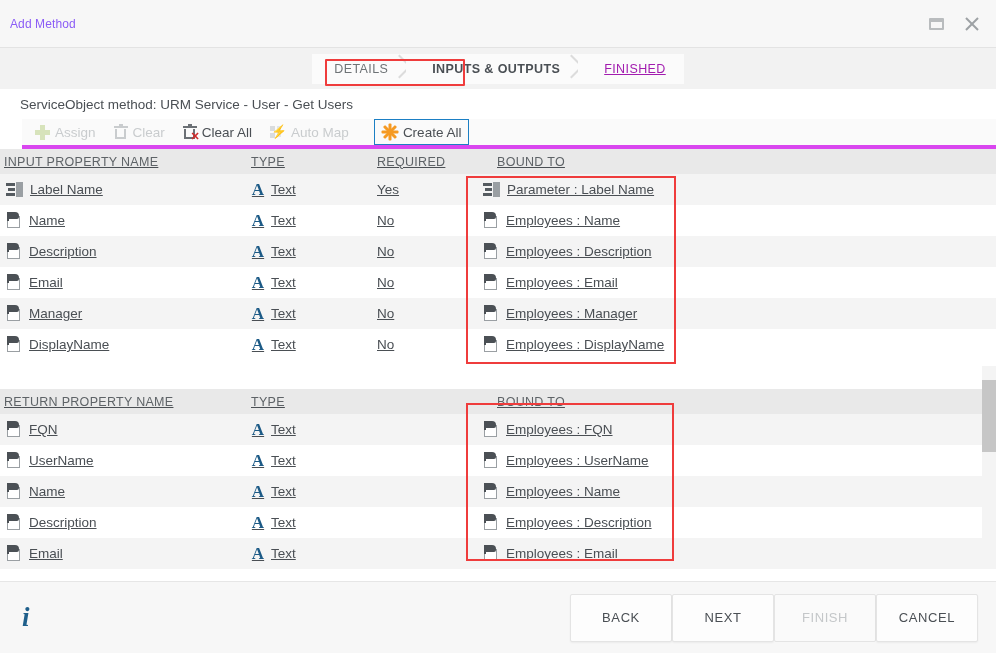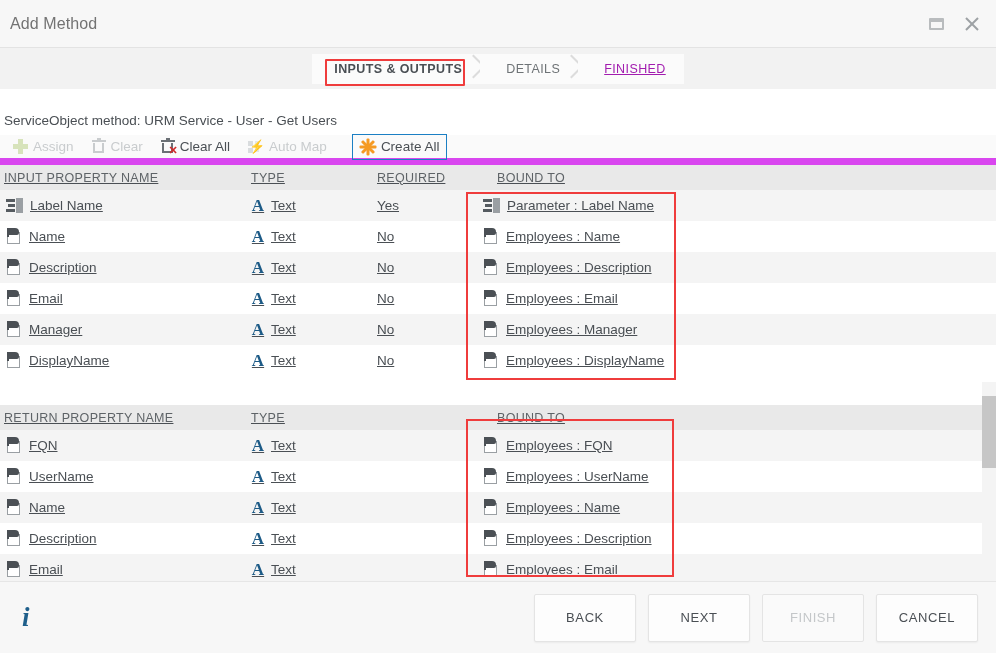--- a/index.html
+++ b/index.html
@@ -11,21 +11,21 @@
   }
   .window{width:996px;height:653px;position:relative;display:flex;flex-direction:column;background:#fff;}
 
   
   .titlebar{
     height:48px;flex:0 0 48px;background:#f7f7f7;
     display:flex;align-items:center;justify-content:space-between;
     padding:0 14px 0 10px;box-sizing:border-box;
     border-bottom:1px solid #e3e3e3;
   }
-  .title-text{font-size:16px;color:#737373;letter-spacing:.1px;}
+  .title-text{font-size:12px;color:#8b5cf6;letter-spacing:.1px;}
   .win-ctrls{display:flex;align-items:center;gap:16px;}
   .win-btn{width:20px;height:20px;display:flex;align-items:center;justify-content:center;cursor:pointer;}
   .ic-max{width:15px;height:12px;border:2px solid #b9bcbe;border-top-width:4px;box-sizing:border-box;border-radius:1px;}
   .ic-close{position:relative;width:16px;height:16px;}
   .ic-close:before,.ic-close:after{
     content:"";position:absolute;left:50%;top:50%;width:17px;height:2px;background:#9da1a4;
   }
   .ic-close:before{transform:translate(-50%,-50%) rotate(45deg);}
   .ic-close:after{transform:translate(-50%,-50%) rotate(-45deg);}
 
@@ -52,28 +52,28 @@
   .step.active{color:#4a4f54;font-weight:bold;}
   .step.dim{color:#a21caf;text-decoration:underline;}
   .step-hl{
     position:absolute;border:2px solid #ef3c3c;border-radius:1px;
     left:325px;top:59px;width:140px;height:27px;box-sizing:border-box;pointer-events:none;
   }
 
   
   .subtitle{
     height:30px;flex:0 0 30px;display:flex;align-items:center;
-    padding-left:4px;font-size:13.5px;color:#4a4f54;background:#fff;margin-top:16px;
+    padding-left:20px;font-size:13.5px;color:#4a4f54;background:#fff;
   }
 
   
   .toolbar{
     height:30px;flex:0 0 30px;background:#fafafa;
     display:flex;align-items:center;padding-left:4px;position:relative;
-    border-bottom:7px solid #d946ef;box-sizing:border-box;
+    border-bottom:4px solid #d946ef;box-sizing:border-box;margin-left:22px;
   }
   .tb-item{
     display:flex;align-items:center;gap:5px;height:24px;padding:0 9px;
     font-size:13.5px;color:#4a4f54;cursor:pointer;white-space:nowrap;
   }
   .tb-item.disabled{color:#c9ccce;cursor:default;}
   .tb-item.boxed{border:1px solid #1b7fc4;padding:0 7px;margin-left:16px;}
 
   .ic-plus{position:relative;width:15px;height:15px;flex:0 0 15px;}
   .ic-plus:before,.ic-plus:after{content:"";position:absolute;background:#d7e3bb;}
@@ -156,21 +156,21 @@
 
   
   .footer{
     height:72px;flex:0 0 72px;background:#f7f7f7;border-top:1px solid #e6e6e6;
     display:flex;align-items:center;box-sizing:border-box;padding:0 18px 0 22px;
   }
   .info-i{
     font-family:"Liberation Serif", serif;font-style:italic;font-weight:bold;
     font-size:27px;color:#1f5f8b;line-height:1;cursor:pointer;
   }
-  .fbtns{margin-left:auto;display:flex;gap:12px;}
+  .fbtns{margin-left:auto;display:flex;}
   .fbtn{
     width:100px;height:46px;background:#fdfdfd;border:1px solid #e4e4e4;
     display:flex;align-items:center;justify-content:center;
     font-size:13px;letter-spacing:.6px;color:#4a4f54;cursor:pointer;
     box-shadow:0 1px 2px rgba(0,0,0,.05);border-radius:2px;
   }
   .fbtn.disabled{color:#c4c7c9;cursor:default;box-shadow:none;background:#fafafa;}
 </style>
 </head>
 <body>
@@ -184,26 +184,26 @@
         <span class="ic-max"></span>
       </div>
       <div class="win-btn">
         <span class="ic-close"></span>
       </div>
     </div>
   </div>
 
   <div class="steps-bar">
     <div class="steps">
+      <div class="step">
+        <span>DETAILS</span>
+        <span class="chev"></span>
+      </div>
       <div class="step active">
         <span>INPUTS &amp; OUTPUTS</span>
-        <span class="chev"></span>
-      </div>
-      <div class="step">
-        <span>DETAILS</span>
         <span class="chev"></span>
       </div>
       <div class="step dim">
         <span>FINISHED</span>
       </div>
     </div>
   </div>
   <div class="step-hl"></div>
 
   <div class="subtitle">ServiceObject method: URM Service - User - Get Users</div>

